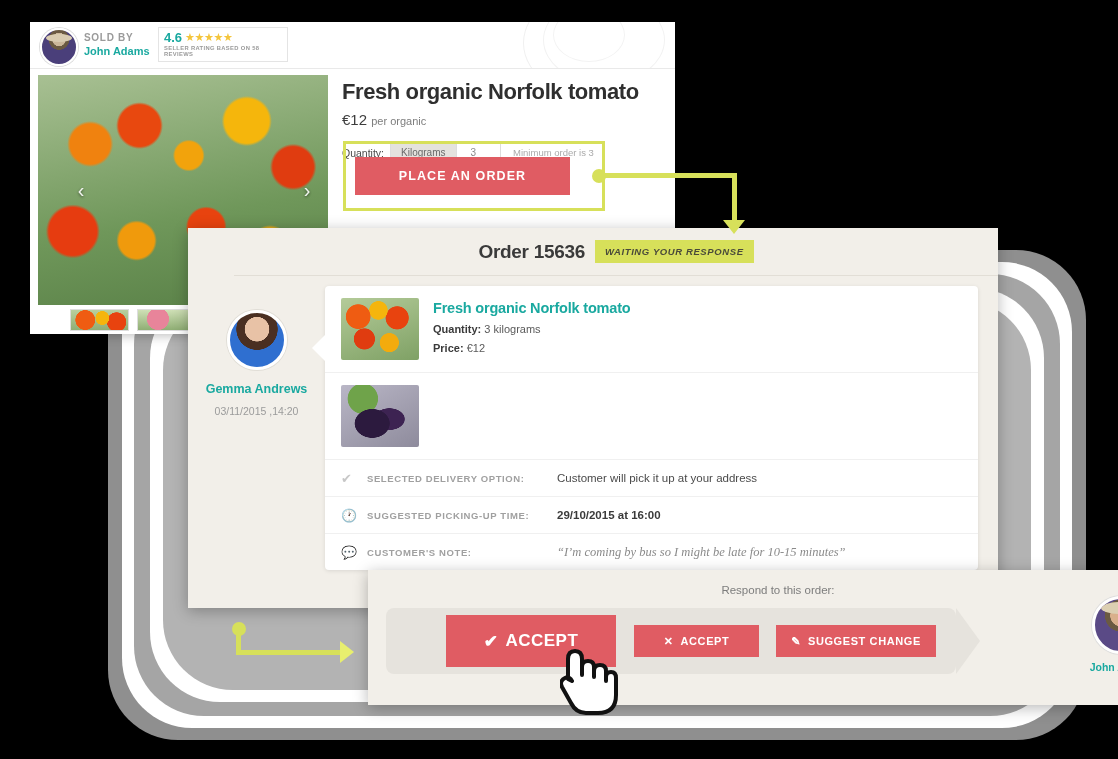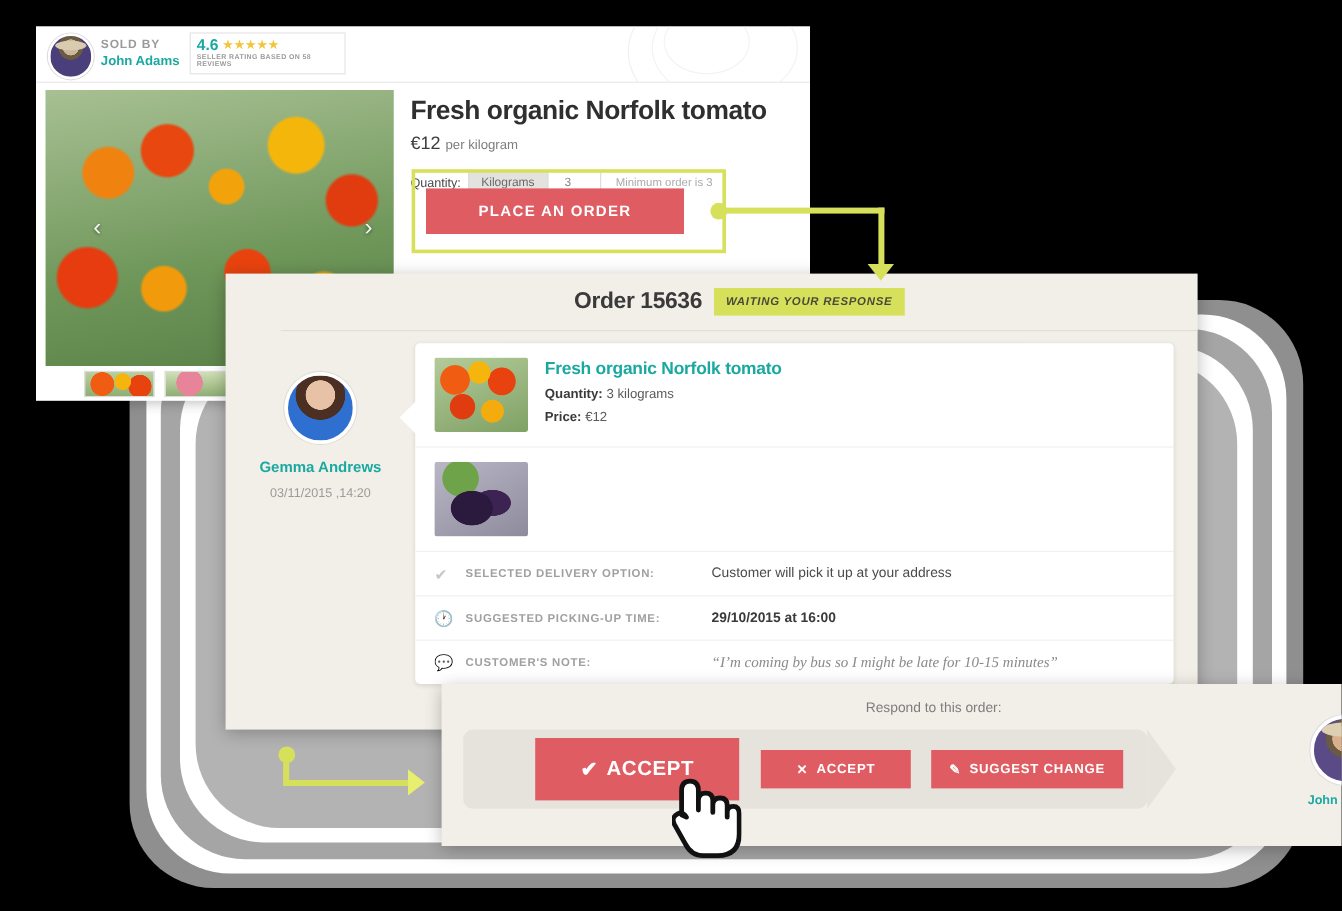--- a/index.html
+++ b/index.html
@@ -94,21 +94,21 @@
 
   
   .order-panel{position:absolute;left:188px;top:228px;width:810px;height:380px;background:#f2efe9;
     box-shadow:0 3px 14px rgba(0,0,0,.28);}
   .order-head{height:47px;display:flex;align-items:center;justify-content:center;gap:10px;
     border-bottom:1px solid #e2ded6;margin-left:46px;}
   .order-title{font-size:19px;font-weight:bold;color:#3a3a3a;letter-spacing:-.3px;}
   .order-badge{background:#d7e05a;color:#4a4a3a;font-size:9.5px;font-weight:bold;letter-spacing:.6px;
     padding:6px 10px;font-style:italic;}
   .order-body{display:flex;}
-  .cust-col{width:158px;padding-top:34px;text-align:center;}
+  .cust-col{width:137px;padding-top:34px;text-align:center;}
   .avatar-lg{width:54px;height:54px;border-radius:50%;margin:0 auto;overflow:hidden;
     background:radial-gradient(circle at 50% 30%,#e8c2a6 0 26%,#4a2f22 27% 44%,#2f6fd0 45% 100%);
     border:3px solid #fff;box-shadow:0 0 0 1px #e0ddd6;}
   .cust-name{margin-top:12px;font-size:12.5px;font-weight:bold;color:#1aa9a0;}
   .cust-date{margin-top:9px;font-size:10.5px;color:#9b9b9b;}
   .card-wrap{position:relative;flex:1;margin:10px 20px 0 0;}
   .notch{position:absolute;left:-13px;top:48px;width:0;height:0;border-top:14px solid transparent;
     border-bottom:14px solid transparent;border-right:14px solid #fff;}
   .white-card{background:#fff;border-radius:4px;box-shadow:0 1px 4px rgba(0,0,0,.1);overflow:hidden;}
   .item{display:flex;gap:14px;padding:12px 16px;border-bottom:1px solid #f0f0f0;}
@@ -126,21 +126,21 @@
     radial-gradient(circle at 28% 22%,#6fa34a 0 20%,transparent 21%),
     linear-gradient(150deg,#b9b6c6,#8e8b9c);}
   .item-txt{padding-top:2px;}
   .item-name{font-size:14.5px;font-weight:bold;color:#1aa9a0;letter-spacing:-.2px;}
   .item-line{margin-top:7px;font-size:11px;color:#5a5a5a;}
   .item-line b{color:#3a3a3a;}
   .inforow{display:flex;align-items:center;height:36px;border-bottom:1px solid #f0f0f0;padding:0 16px;}
   .inforow:last-child{border-bottom:none;}
   .ico{width:26px;flex:none;color:#c7c7c7;font-size:13px;}
   .info-key{width:190px;flex:none;font-size:9.5px;letter-spacing:.6px;color:#a0a0a0;font-weight:bold;}
-  .info-val{font-size:11.5px;color:#4a4a4a;margin-left:15px;}
+  .info-val{font-size:11.5px;color:#4a4a4a;}
   .info-val.b{font-weight:bold;color:#3a3a3a;}
   .info-val.i{font-style:italic;color:#8a8a8a;font-family:"Liberation Serif",serif;font-size:12.5px;}
 
   
   .respond{position:absolute;left:368px;top:570px;width:820px;height:135px;background:#f2efe9;
     box-shadow:0 3px 14px rgba(0,0,0,.28);}
   .respond-title{text-align:center;padding-top:14px;font-size:11.5px;color:#7d7d7d;}
   .btn-tray{position:relative;margin:12px 0 0 18px;width:570px;height:66px;background:#e6e3dd;
     border-radius:8px;}
   .btn-tray:after{content:"";position:absolute;right:-24px;top:0;width:0;height:0;
@@ -208,21 +208,21 @@
       </div>
       <div class="thumbs">
         <div class="thumb t1"></div>
         <div class="thumb t2"></div>
       </div>
 
       <div class="pp-right">
         <div class="pp-title">Fresh organic Norfolk tomato</div>
         <div class="pp-price">
           <span>€12</span>
-          <span class="unit">per kilogram</span>
+          <span class="unit">per organic</span>
         </div>
         <div class="qty-row">
           <span class="qty-label">Quantity:</span>
           <span class="qty-select">Kilograms</span>
           <span class="qty-input">3</span>
           <span class="qty-min">Minimum order is 3</span>
         </div>
       </div>
 
       <div class="organic">

